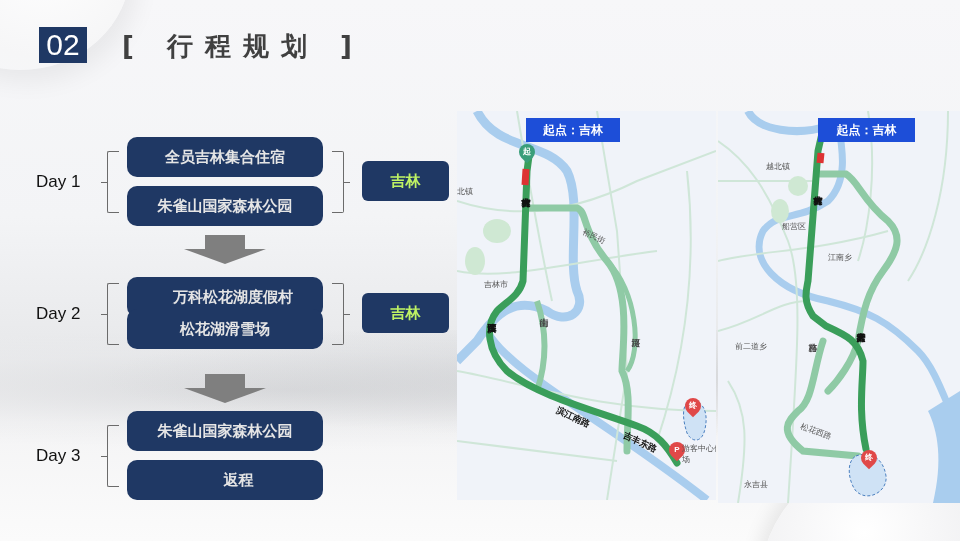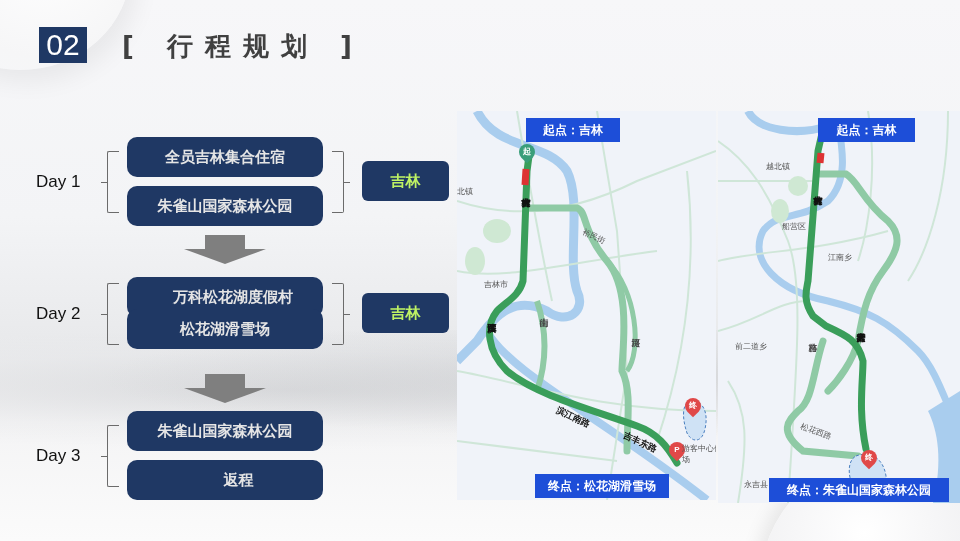--- a/index.html
+++ b/index.html
@@ -166,21 +166,20 @@
   <div class="map-label" style="left:0px; top:75px;">北镇</div>
   <div class="map-label" style="left:27px; top:168px;">吉林市</div>
   <div class="map-label" style="left:225px; top:332px; width:40px;">游客中心停场</div>
   <div class="road-label" style="left:62px; top:80px;">吉林大街</div>
   <div class="road-label" style="left:28px; top:205px;">滨江西路</div>
   <div class="road-label" style="left:80px; top:200px; font-weight:normal; color:#444;">南山街</div>
   <div class="road-label" style="left:172px; top:220px; font-weight:normal; color:#444;">河堤路</div>
   <div class="map-label" style="left:98px; top:300px; font-size:9px; color:#111; font-weight:bold; transform:rotate(25deg);">滨江南路</div>
   <div class="map-label" style="left:165px; top:325px; font-size:9px; color:#111; font-weight:bold; transform:rotate(25deg);">吉丰东路</div>
   <div class="map-label" style="left:125px; top:120px; transform:rotate(25deg);">裕民街</div>
-  <div class="map-badge" style="left:78px; top:363px; width:134px; height:24px; line-height:24px;">终点：松花湖滑雪场</div>
 </div>
 
 <div class="map" style="left:718px; width:242px; height:392px;">
   <svg width="242" height="392" viewBox="0 0 242 392">
 
     <path d="M30 0 C 40 20, 80 25, 110 15 L 130 15" stroke="#a9cdee" stroke-width="8" fill="none"></path>
     <path d="M120 10 C 125 40, 130 70, 110 90 C 80 110, 60 100, 45 120 C 30 150, 60 180, 110 190 C 150 200, 170 210, 200 240 C 220 260, 230 300, 242 320" stroke="#a9cdee" stroke-width="7" fill="none"></path>
     <path d="M210 300 C 220 320, 225 350, 215 392 L 242 392 L 242 280 Z" fill="#a9cdee"></path>
 
     <g stroke="#cfe6d8" stroke-width="2" fill="none">
@@ -209,14 +208,13 @@
     </div>
   <div class="map-label" style="left:48px; top:50px;">越北镇</div>
   <div class="map-label" style="left:64px; top:110px;">船营区</div>
   <div class="map-label" style="left:110px; top:141px;">江南乡</div>
   <div class="map-label" style="left:17px; top:230px;">前二道乡</div>
   <div class="map-label" style="left:26px; top:368px;">永吉县</div>
   <div class="road-label" style="left:93px; top:78px;">吉林大街</div>
   <div class="road-label" style="left:136px; top:215px;">雾凇大街</div>
   <div class="road-label" style="left:88px; top:225px; font-weight:normal; color:#444;">吉林路</div>
   <div class="map-label" style="left:82px; top:315px; transform:rotate(20deg);">松花西路</div>
-  <div class="map-badge" style="left:51px; top:367px; width:180px; height:24px; line-height:24px;">终点：朱雀山国家森林公园</div>
 </div>
 
 </body></html>

